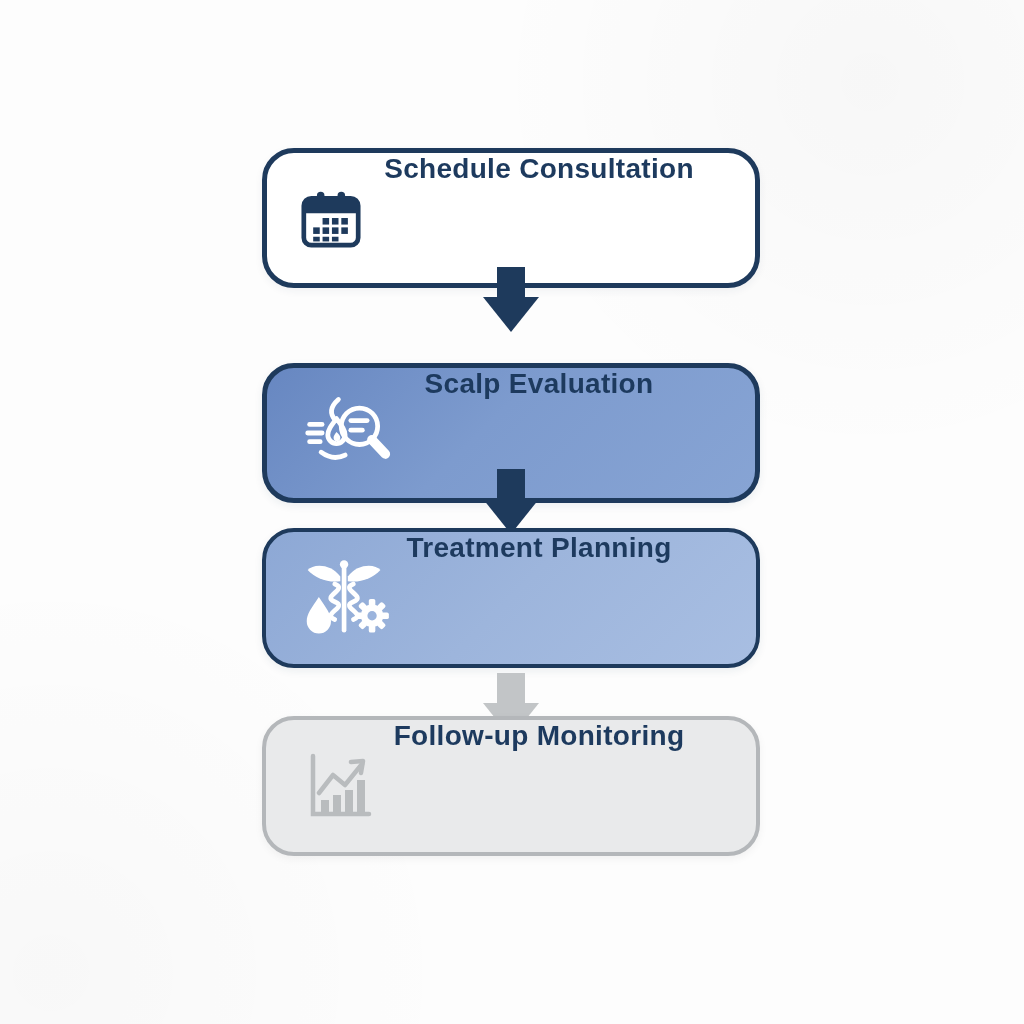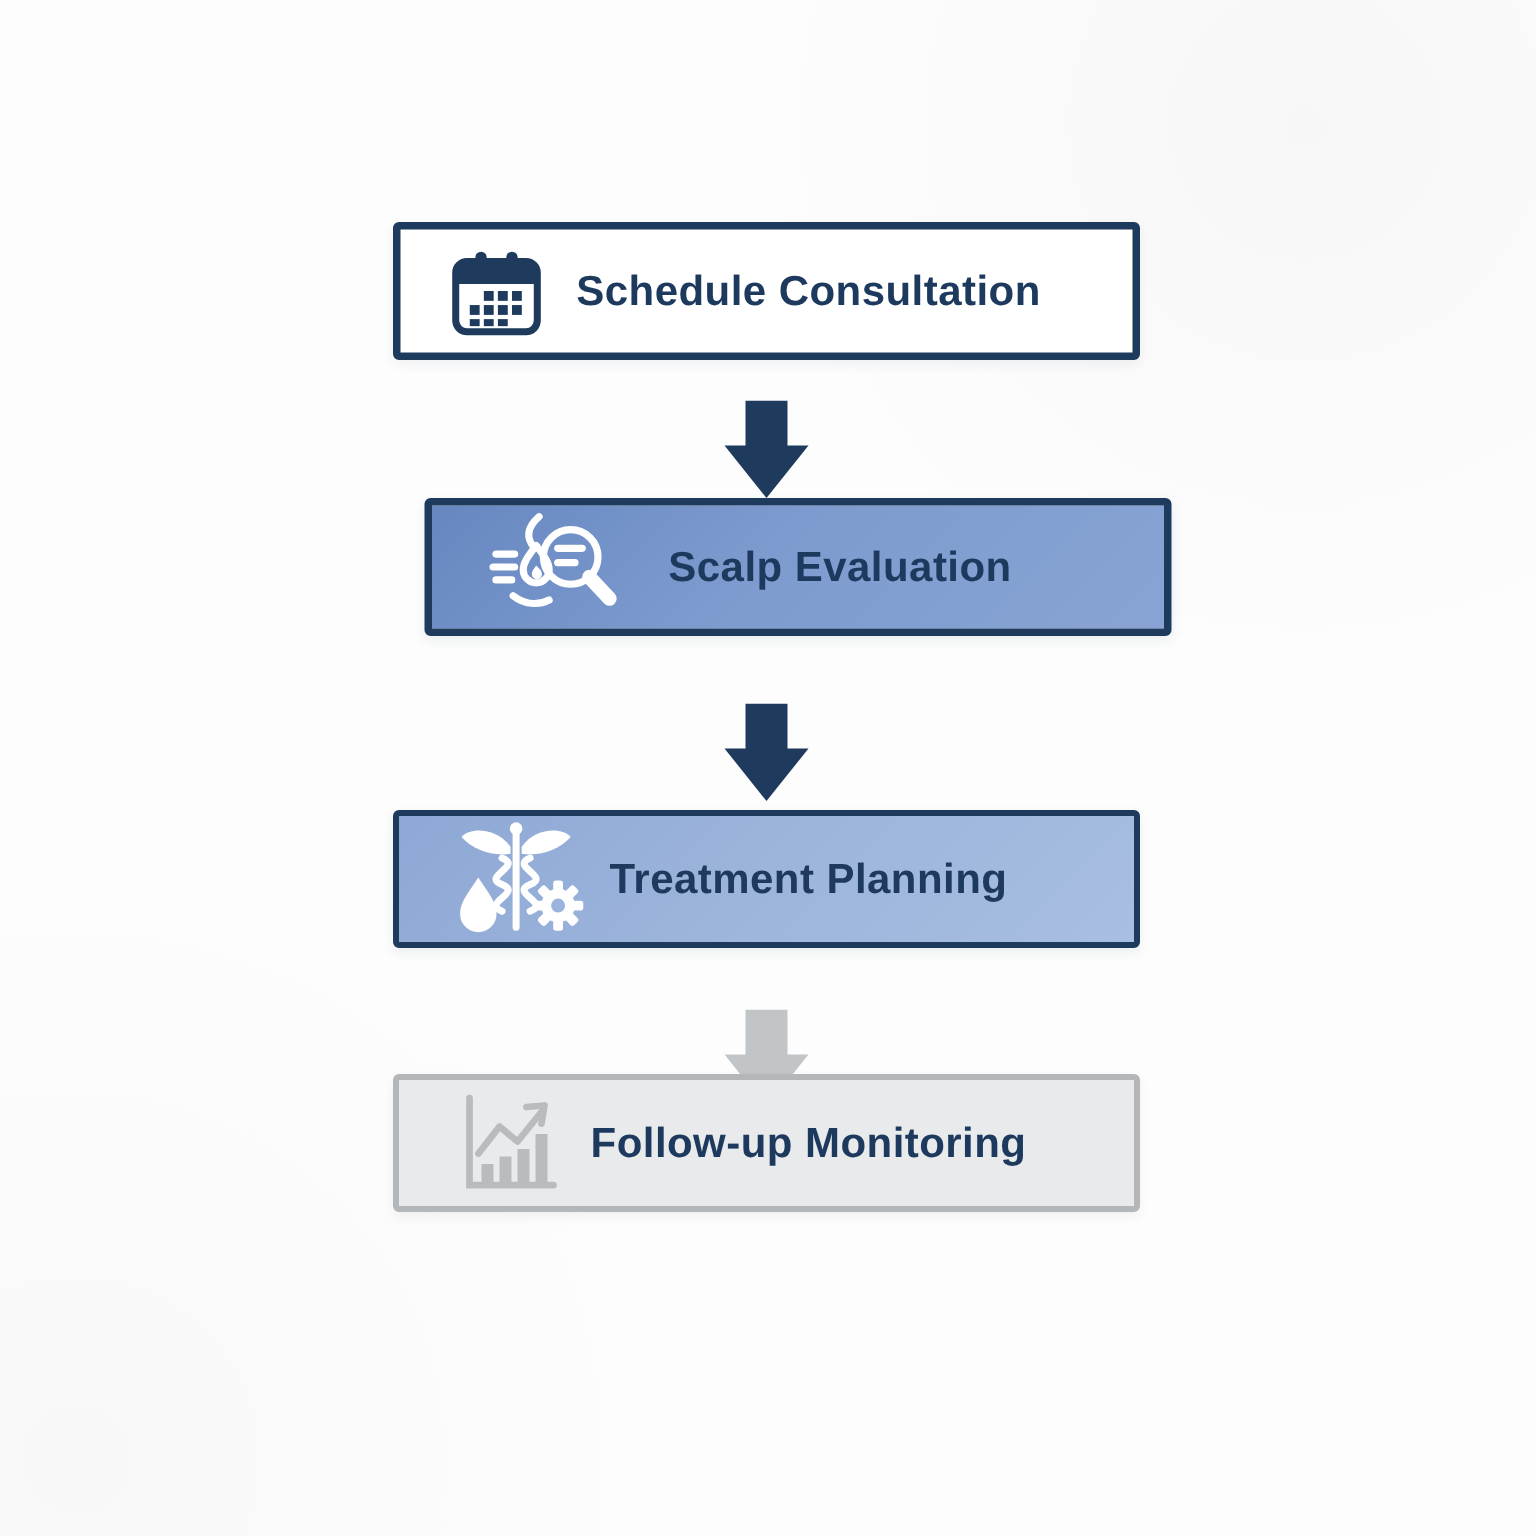--- a/index.html
+++ b/index.html
@@ -19,25 +19,24 @@
     height: 1024px;
     background:
       radial-gradient(circle at 85% 8%, rgba(0,0,0,0.025), transparent 30%),
       radial-gradient(circle at 5% 95%, rgba(0,0,0,0.02), transparent 30%),
       #fdfdfd;
   }
   .step-box {
     position: absolute;
     left: 262px;
     width: 498px;
-    height: 92px;
-    border-radius: 4px;
+    height: 140px;
+    border-radius: 32px;
     box-sizing: border-box;
     display: flex;
-    align-items: center;
     justify-content: center;
   }
   .step-label {
     font-size: 28px;
     font-weight: bold;
     color: #1d3a5e;
     letter-spacing: 0.3px;
     text-align: center;
     padding-left: 56px; 
   }
@@ -50,29 +49,28 @@
   }
   
   .step-1 {
     top: 148px;
     background: #ffffff;
     border: 5px solid #1e3a5c;
     box-shadow: 0 3px 8px rgba(30,58,92,0.06);
   }
   
   .step-2 {
-    top: 332px;
+    top: 363px;
     background: linear-gradient(135deg, #6787c1 0%, #7d9bce 45%, #87a4d4 100%);
     border: 5px solid #1e3a5c;
     box-shadow: 0 3px 8px rgba(30,58,92,0.08);
-    margin-left: 21px;
   }
   
   .step-3 {
-    top: 540px;
+    top: 528px;
     background: linear-gradient(135deg, #8da8d5 0%, #9db5dc 50%, #a8bee2 100%);
     border: 4px solid #1e3a5c;
     box-shadow: 0 3px 8px rgba(30,58,92,0.08);
   }
   
   .step-4 {
     top: 716px;
     background: #e9eaeb;
     border: 4px solid #b4b7ba;
     box-shadow: 0 3px 8px rgba(0,0,0,0.05);

